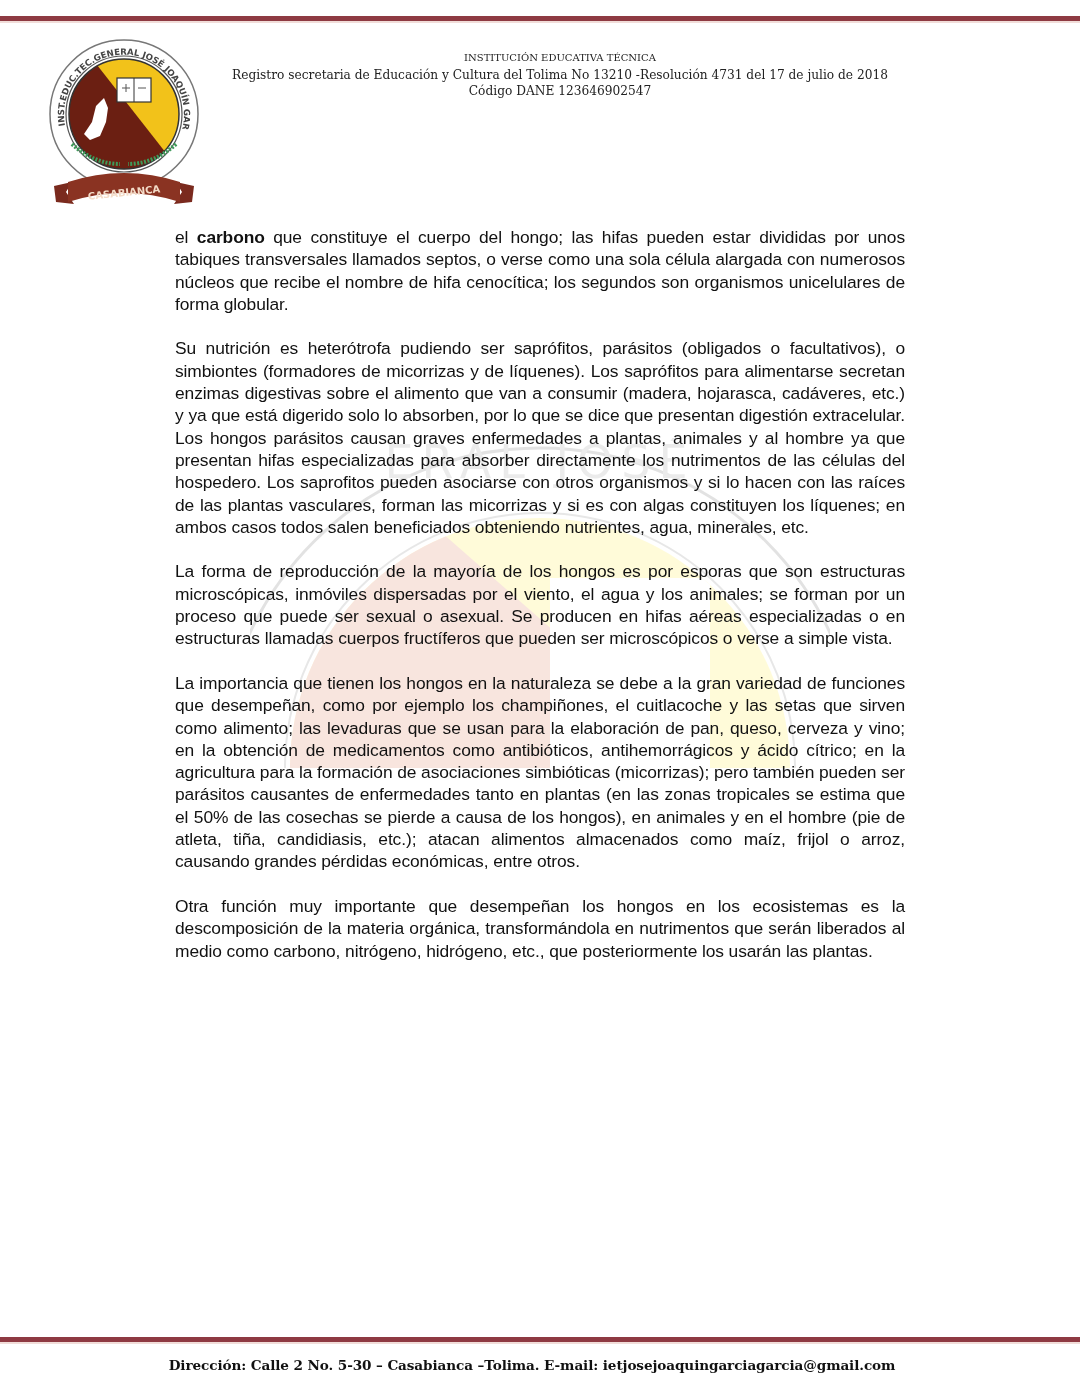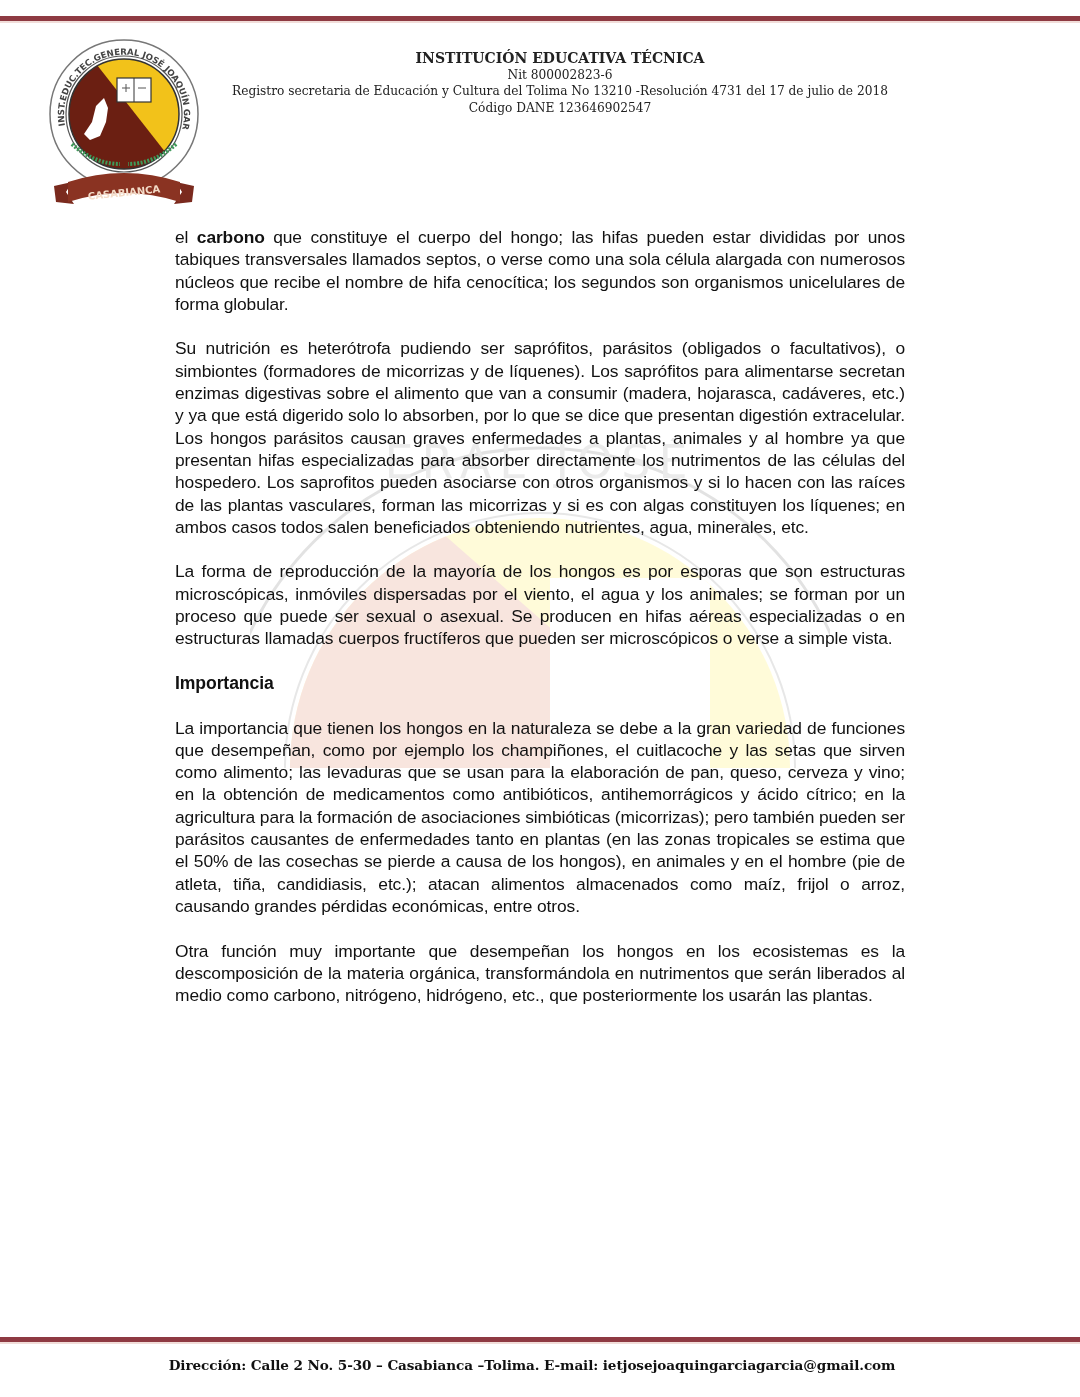--- a/index.html
+++ b/index.html
@@ -39,22 +39,22 @@
       left: 230px;
       top: 50px;
       width: 660px;
       text-align: center;
       font-family: "DejaVu Serif", "Liberation Serif", serif;
       font-size: 12.2px;
       line-height: 16.6px;
       color: #222;
     }
     .header-text .bold {
-      font-weight: bold;
-      font-size: 14px;
+      font-weight: normal;
+      font-size: 10px;
     }
 
     
     .watermark {
       position: absolute;
       left: 250px;
       top: 438px;
       width: 580px;
       height: 330px;
       overflow: hidden;
@@ -137,21 +137,20 @@
 
     <path d="M10 150 L28 146 L22 156 L30 168 L12 166 Z" fill="#7a2a1e"></path>
     <path d="M150 150 L132 146 L138 156 L130 168 L148 166 Z" fill="#7a2a1e"></path>
     <path d="M24 146 Q80 128 136 146 L136 166 Q80 148 24 166 Z" fill="#8a3322"></path>
     <text x="80" y="160" text-anchor="middle" font-family="DejaVu Sans, sans-serif" font-size="10" font-weight="bold" fill="#f4dcc8" transform="rotate(-6 80 156)">CASABIANCA</text>
   </svg>
 </div>
 
 <div class="header-text">
   <div class="bold">INSTITUCIÓN EDUCATIVA TÉCNICA</div>
-  <div>Nit 800002823-6</div>
   <div>Registro secretaria de Educación y Cultura del Tolima No 13210 -Resolución 4731 del 17 de julio de 2018</div>
   <div>Código DANE 123646902547</div>
 </div>
 
 <div class="watermark">
   <svg width="580" height="330" viewBox="0 0 580 330">
     <defs>
       <clipPath id="wmClip">
           <circle cx="290" cy="330" r="250"></circle>
         </clipPath>
@@ -164,19 +163,18 @@
       <rect x="300" y="140" width="160" height="190" fill="#ffffff"></rect>
     </g>
     <text x="290" y="40" text-anchor="middle" font-family="DejaVu Sans, sans-serif" font-size="46" fill="#bbb" letter-spacing="8">ERAL JOSÉ</text>
   </svg>
 </div>
 
 <div class="content">
   <p><span>el </span><b>carbono</b><span> que constituye el cuerpo del hongo; las hifas pueden estar divididas por unos tabiques transversales llamados septos, o verse como una sola célula alargada con numerosos núcleos que recibe el nombre de hifa cenocítica; los segundos son organismos unicelulares de forma globular.</span></p>
   <p>Su nutrición es heterótrofa pudiendo ser saprófitos, parásitos (obligados o facultativos), o simbiontes (formadores de micorrizas y de líquenes). Los saprófitos para alimentarse secretan enzimas digestivas sobre el alimento que van a consumir (madera, hojarasca, cadáveres, etc.) y ya que está digerido solo lo absorben, por lo que se dice que presentan digestión extracelular. Los hongos parásitos causan graves enfermedades a plantas, animales y al hombre ya que presentan hifas especializadas para absorber directamente los nutrimentos de las células del hospedero. Los saprofitos pueden asociarse con otros organismos y si lo hacen con las raíces de las plantas vasculares, forman las micorrizas y si es con algas constituyen los líquenes; en ambos casos todos salen beneficiados obteniendo nutrientes, agua, minerales, etc.</p>
   <p>La forma de reproducción de la mayoría de los hongos es por esporas que son estructuras microscópicas, inmóviles dispersadas por el viento, el agua y los animales; se forman por un proceso que puede ser sexual o asexual. Se producen en hifas aéreas especializadas o en estructuras llamadas cuerpos fructíferos que pueden ser microscópicos o verse a simple vista.</p>
-  <h3>Importancia</h3>
   <p>La importancia que tienen los hongos en la naturaleza se debe a la gran variedad de funciones que desempeñan, como por ejemplo los champiñones, el cuitlacoche y las setas que sirven como alimento; las levaduras que se usan para la elaboración de pan, queso, cerveza y vino; en la obtención de medicamentos como antibióticos, antihemorrágicos y ácido cítrico; en la agricultura para la formación de asociaciones simbióticas (micorrizas); pero también pueden ser parásitos causantes de enfermedades tanto en plantas (en las zonas tropicales se estima que el 50% de las cosechas se pierde a causa de los hongos), en animales y en el hombre (pie de atleta, tiña, candidiasis, etc.); atacan alimentos almacenados como maíz, frijol o arroz, causando grandes pérdidas económicas, entre otros.</p>
   <p>Otra función muy importante que desempeñan los hongos en los ecosistemas es la descomposición de la materia orgánica, transformándola en nutrimentos que serán liberados al medio como carbono, nitrógeno, hidrógeno, etc., que posteriormente los usarán las plantas.</p>
 </div>
 
 <div class="rule bottom"></div>
 <div class="footer">Dirección: Calle 2 No. 5-30 – Casabianca –Tolima. E-mail: ietjosejoaquingarciagarcia@gmail.com</div>
 
 </body></html>

